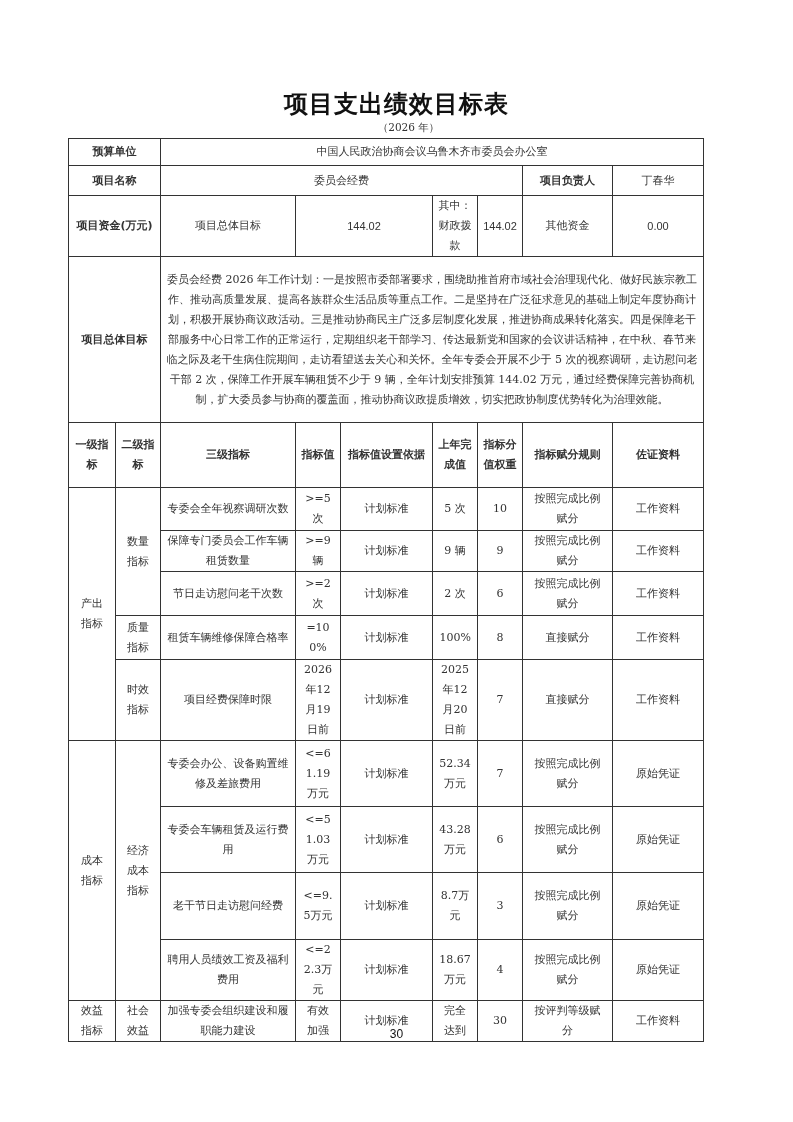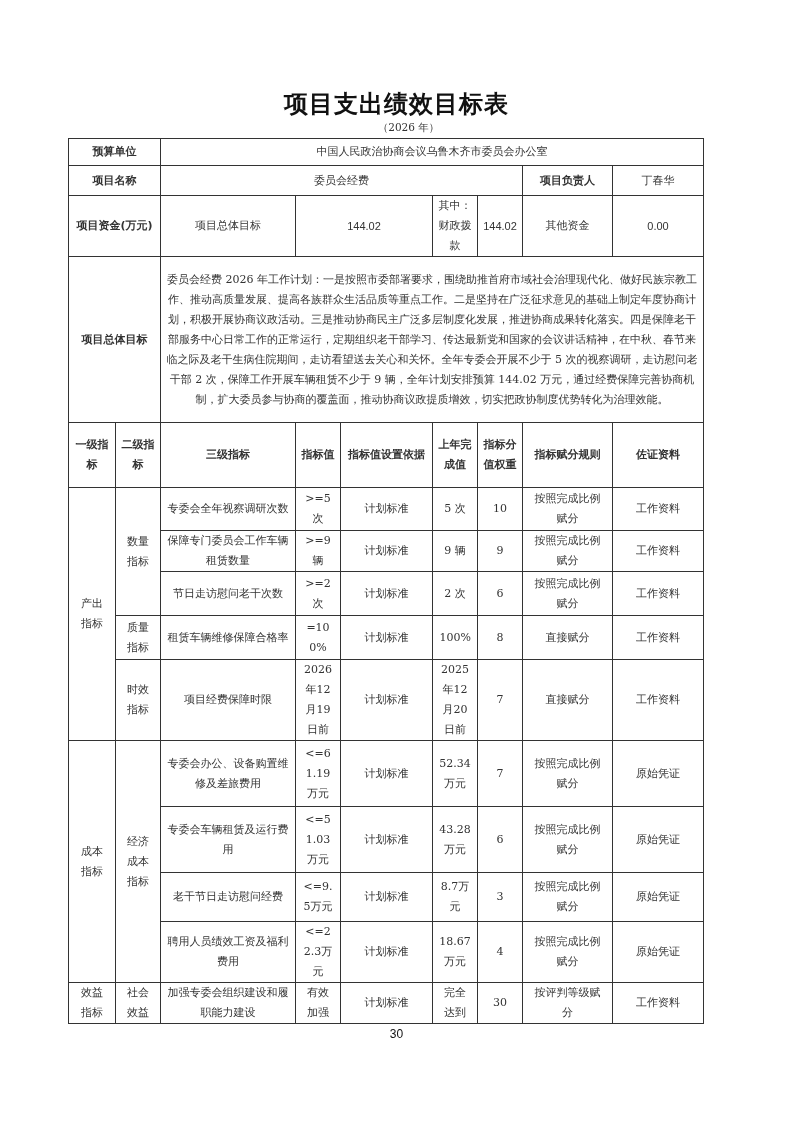--- a/index.html
+++ b/index.html
@@ -131,21 +131,21 @@
         <td>专委会车辆租赁及运行费用</td>
         <td style="padding: 0px 6px;">&lt;=51.03万元</td>
         <td>计划标准</td>
         <td style="padding: 0px 6px;">43.28万元</td>
         <td>6</td>
         <td style="padding: 0px 10px;">按照完成比例赋分</td>
         <td>原始凭证</td>
       </tr>
       <tr style="height: 49px;">
         <td>老干节日走访慰问经费</td>
-        <td style="padding: 4px 6px;">&lt;=9.5万元</td>
+        <td style="padding: 13px 6px;">&lt;=9.5万元</td>
         <td>计划标准</td>
         <td style="padding: 0px 6px;">8.7万元</td>
         <td>3</td>
         <td style="padding: 0px 10px;">按照完成比例赋分</td>
         <td>原始凭证</td>
       </tr>
       <tr style="height: 61px;">
         <td>聘用人员绩效工资及福利费用</td>
         <td style="padding: 0px 6px;">&lt;=22.3万元</td>
         <td>计划标准</td>

